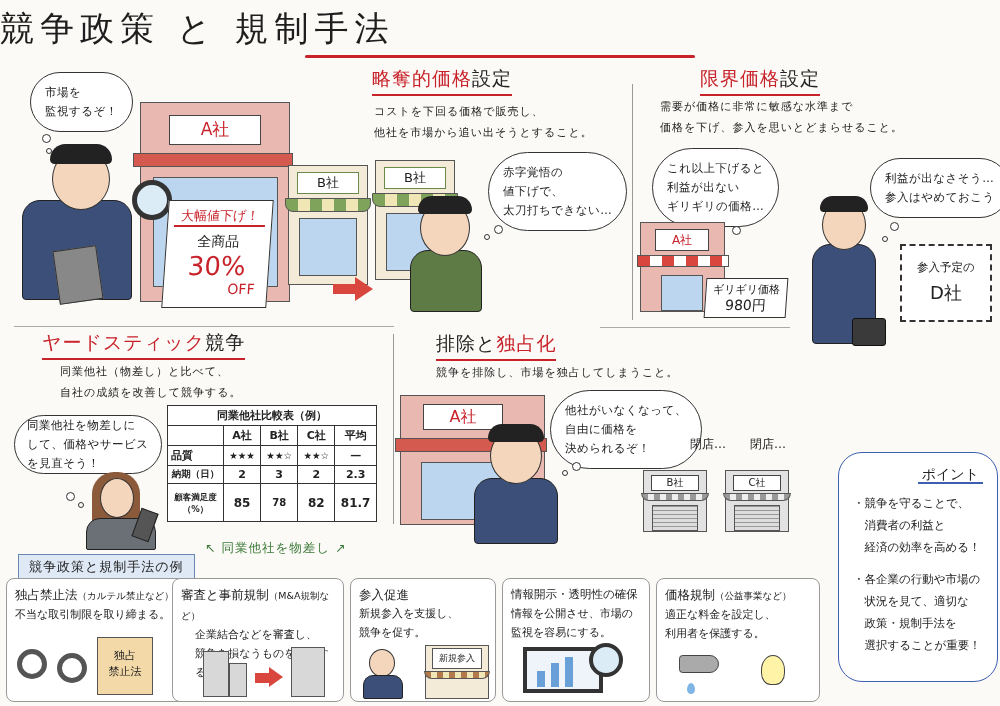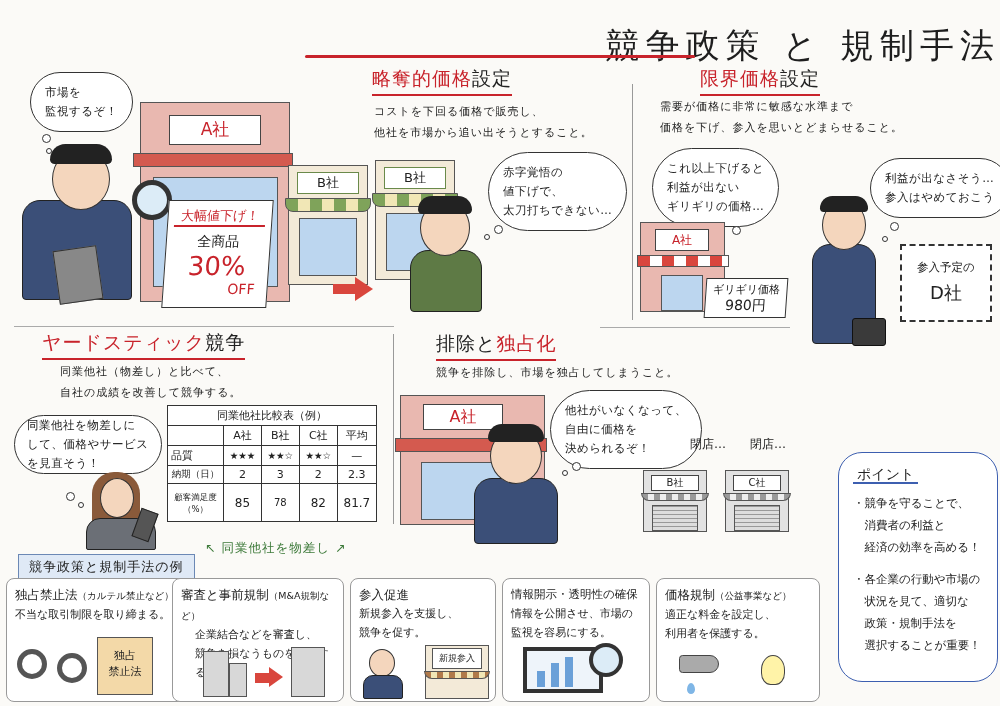--- a/index.html
+++ b/index.html
@@ -1,22 +1,22 @@
 <!DOCTYPE html>
 <html><head>
 <meta charset="utf-8">
 <style>
   * { box-sizing: border-box; margin: 0; padding: 0; }
   html, body { width: 1000px; height: 706px; background: #fbfaf7; overflow: hidden; }
   body { position: relative; font-family: "DejaVu Sans", sans-serif; color: #222; }
   .abs { position: absolute; }
   .red { color: #c8232b; }
   .title {
-    left: 0; width: 1000px; top: 6px; text-align: right;
-    font-size: 34px; letter-spacing: 6px; color: #1e1e1e; margin-top: 17px;
+    left: 0; width: 1000px; top: 6px; text-align: left;
+    font-size: 34px; letter-spacing: 6px; color: #1e1e1e;
   }
   .title-line { left: 305px; top: 55px; width: 390px; height: 3px; background: #c8232b; border-radius: 2px; }
 
   .sec-head { font-size: 19px; letter-spacing: 1px; white-space: nowrap; }
   .sec-head .ul { display:block; height: 2px; background: #c8232b; margin-top: 2px; }
   .sec-desc { font-size: 11px; line-height: 21px; letter-spacing: 1px; white-space: nowrap; }
 
   .divider-v { width: 1px; background: #999; }
   .divider-h { height: 1px; background: #aaa; }
 
@@ -40,32 +40,32 @@
 
   .person-head { border-radius: 50%; background: #f4d6bd; border: 1.5px solid #333; }
   .hair { background: #222; border-radius: 20px 20px 6px 6px; }
   .suit { background: #3b4f78; border: 1.5px solid #222; border-radius: 18px 18px 4px 4px; }
   .apron { background: #5e7a45; border: 1.5px solid #222; border-radius: 18px 18px 4px 4px; }
 
   .board { background: #fff; border: 1.5px solid #333; transform: skewX(-4deg); text-align: center; }
 
   
   table.cmp { border-collapse: collapse; background: #fff; font-size: 11px; }
-  table.cmp td, table.cmp th { border: 1.5px solid #333; text-align: center; padding: 2px 3px; font-weight: normal; }
+  table.cmp td, table.cmp th { border: 1.5px solid #333; text-align: center; padding: 2px 3px; font-weight: bold; }
 
   .ex-label { background: #dfe9f6; border: 1.5px solid #6b88b5; font-size: 13px; padding: 3px 10px; letter-spacing: 1px; }
   .ex-card { background: #fff; border: 1.5px solid #999; border-radius: 8px; font-size: 11.5px; line-height: 19px; padding: 6px 8px; }
   .ex-card .h { font-size: 12.5px; }
   .ex-card .sub { font-size: 9.5px; }
 
   .point {
     background: #fff; border: 1.5px solid #3d5fb0; border-radius: 24px;
     font-size: 12.5px; line-height: 23px; padding: 10px 14px;
   }
-  .point .ph { text-align: left; font-size: 14px; margin-bottom: 6px; }
+  .point .ph { text-align: right; font-size: 14px; margin-bottom: 6px; }
   .point .ph span { border-bottom: 2px solid #3d5fb0; padding: 0 4px; }
 
   .arrow-red { width: 0; height: 0; border-top: 12px solid transparent; border-bottom: 12px solid transparent; border-left: 18px solid #d9463d; }
   .arrow-shaft { height: 10px; background: #d9463d; }
   .dashed-box { border: 2px dashed #333; background: #fff; text-align: center; }
 </style>
 </head>
 <body>
 
 <div class="abs title">競争政策 と 規制手法</div>

